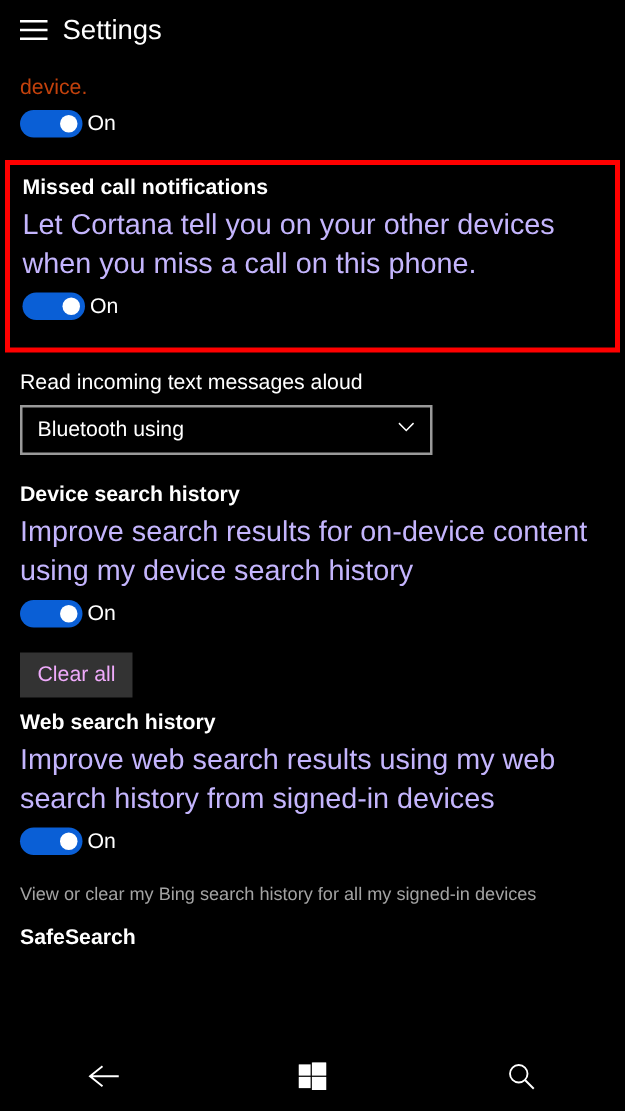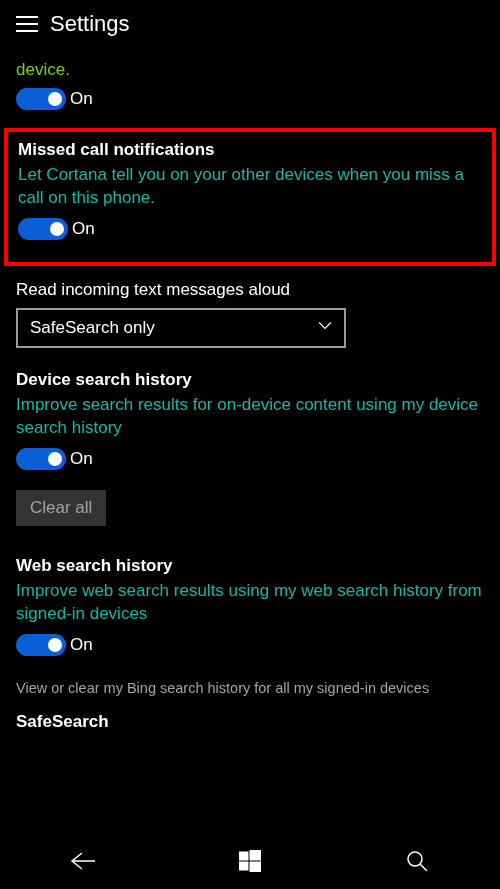--- a/index.html
+++ b/index.html
@@ -25,51 +25,51 @@
   }
   .hamburger span {
     display: block; height: 2px; background: #fff; width: 100%;
   }
   .header-title { font-size: 22px; font-weight: 400; }
   .content {
     padding: 8px 16px 0 16px;
     height: calc(100% - 48px - 58px);
     overflow: hidden;
   }
-  .frag-text { font-size: 17px; color: #84cc16; margin-top:4px;}
+  .frag-text { font-size: 17px; color: #c2410c; margin-top:4px;}
   .toggle-row {
     display: flex; align-items: center; gap: 4px; margin: 8px 0 18px 0;
   }
   .toggle {
     width: 50px; height: 22px; background:#0a5fd6; border-radius: 22px;
     position: relative; cursor: pointer;
   }
   .toggle .knob {
     width: 14px; height: 14px; background:#fff; border-radius:50%;
     position:absolute; top: 4px; right:4px;
   }
   .toggle-label { font-size: 17px; }
   .highlight-box {
     border: 4px solid #ff0000;
     padding: 8px 27px 4px 10px;
     margin: 6px -12px 14px -12px;
   }
   .section-title { font-size: 17px; font-weight:600; margin-bottom:4px; }
-  .section-desc { font-size: 17px; color:#14b8a6; line-height:1.35; margin-bottom:2px;}
+  .section-desc { font-size: 23px; color:#c4b5fd; line-height:1.35; margin-bottom:2px;}
   .sub-label { font-size:17px; margin: 6px 0 8px 0; }
   .dropdown {
     width: 330px; height: 40px; border: 2px solid #9a9a9a;
     display:flex; align-items:center; justify-content:space-between;
     padding: 0 12px; font-size:17px; cursor:pointer; color:#fff;
     background:#000; margin-bottom: 22px;
   }
   .chevron svg { width:14px; height:14px; }
   .button {
-    background:#333333; color:#a3a3a3; border:none; font-size:17px;
-    padding: 8px 14px; cursor:pointer; margin: 2px 0 30px 0;
+    background:#333333; color:#f0abfc; border:none; font-size:17px;
+    padding: 8px 14px; cursor:pointer; margin: 2px 0 10px 0;
   }
   .link { color:#3e7ad6; font-size:17px; margin: 10px 0 6px 0; cursor:pointer;}
   .muted-desc { color:#a3a3a3; font-size:14.5px; margin-bottom: 16px;}
   .spacer-med { height: 6px; }
   .navbar {
     position:absolute; bottom:0; left:0; right:0; height:58px;
     background:#000; display:flex; align-items:center; justify-content:space-around;
     border-top:1px solid #000;
   }
   .nav-icon { width:36px; height:36px; display:flex; align-items:center; justify-content:center; cursor:pointer;}
@@ -103,21 +103,21 @@
     <div class="toggle-row">
       <div class="toggle">
           <div class="knob"></div>
         </div>
       <div class="toggle-label">On</div>
     </div>
   </div>
 
   <div class="sub-label">Read incoming text messages aloud</div>
   <div class="dropdown">
-    <span>SafeSearch only</span>
+    <span>Bluetooth using</span>
     <span class="chevron">
       <svg viewBox="0 0 12 12">
           <path d="M1 3 L6 8 L11 3" stroke="#fff" stroke-width="1" fill="none"></path>
         </svg>
     </span>
   </div>
 
   <div class="section-title">Device search history</div>
   <div class="section-desc">Improve search results for on-device content using my device search history</div>
   <div class="toggle-row">

